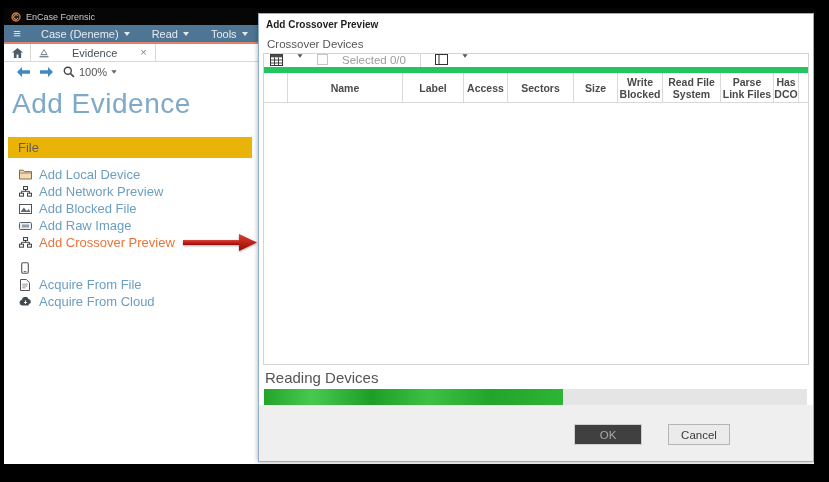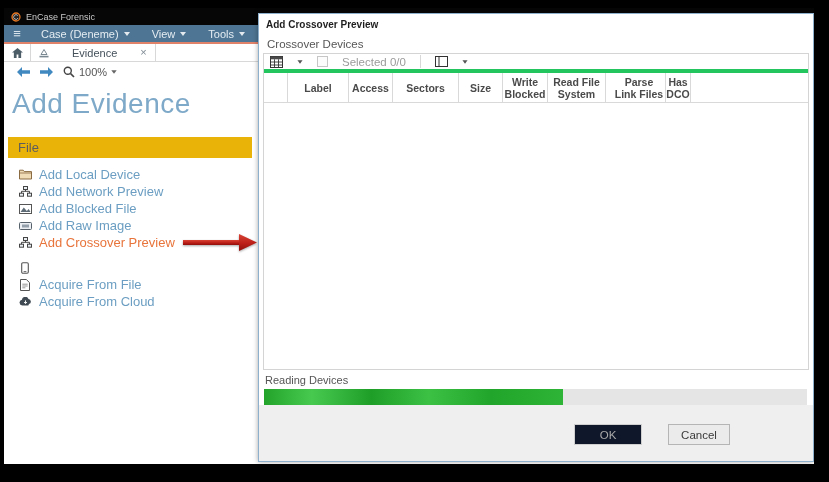--- a/index.html
+++ b/index.html
@@ -59,50 +59,50 @@
   .annotation-arrow { position: absolute; left: 183px; top: 233px; filter: drop-shadow(0 1.5px 1px rgba(0,0,0,.35)); }
   
   .dialog {
     position: absolute; left: 258px; top: 13px; width: 556px; height: 449px;
     background: #fff; border: 1px solid #8fb0cc; box-shadow: 0 0 5px rgba(0,0,0,.35);
     display: flex; flex-direction: column;
   }
   .dlg-title { height: 20px; padding: 5px 0 0 7px; font-size: 10px; font-weight: 700; color: #1e1e1e; flex: 0 0 auto; }
   .dlg-group-label { padding: 4px 0 3px 8px; font-size: 11.5px; color: #565656; flex: 0 0 auto; }
   .dlg-panel { margin: 0 4px; border: 1px solid #d4d4d4; flex: 1; display: flex; flex-direction: column; min-height: 0; }
-  .dlg-toolbar { height: 19px; display: flex; align-items: center; gap: 14px; padding-left: 6px; border-bottom: 4px solid #22c55e; flex: 0 0 auto; }
+  .dlg-toolbar { height: 19px; display: flex; align-items: flex-start; gap: 14px; padding-left: 6px; border-bottom: 6px solid #22c55e; flex: 0 0 auto; }
   .dlg-toolbar .caret-down { border-top-color: #555; transform: scale(.85); }
   .tb-checkbox { width: 11px; height: 11px; border: 1px solid #c6c6c6; background: #fcfcfc; }
   .tb-selected { font-size: 11.5px; color: #9b9b9b; }
   .tb-sep { width: 1px; height: 13px; background: #d8d8d8; }
   .dlg-header { display: flex; height: 30px; border-bottom: 1px solid #d9d9d9; flex: 0 0 auto; }
   .hcell {
     border-right: 1px solid #d9d9d9; display: flex; align-items: center; justify-content: center;
     text-align: center; font-size: 10.5px; font-weight: 700; color: #4a4a4a; line-height: 12px; padding: 0 1px;
   }
   .hcell.c0 { width: 24px; } .hcell.c1 { width: 115px; } .hcell.c2 { width: 61px; }
   .hcell.c3 { width: 44px; } .hcell.c4 { width: 66px; } .hcell.c5 { width: 44px; }
-  .hcell.c6 { width: 45px; } .hcell.c7 { width: 58px; } .hcell.c8 { width: 53px; margin-left: 7px; }
+  .hcell.c6 { width: 45px; } .hcell.c7 { width: 58px; } .hcell.c8 { width: 53px; }
   .hcell.c9 { width: 25px; }
   .hfiller { flex: 1; border-right: none; }
   .dlg-body { flex: 1; background: #fff; }
-  .dlg-reading-label { padding: 4px 0 3px 6px; font-size: 11px; color: #555; flex: 0 0 auto; }
+  .dlg-reading-label { padding: 4px 0 3px 6px; font-size: 15px; color: #555; flex: 0 0 auto; }
   .dlg-progress {
     height: 16px; margin: 0 6px 0 5px; background: #e5e5e5; flex: 0 0 auto; overflow: hidden;
   }
   .dlg-progress .fill {
     height: 100%;
     background: linear-gradient(90deg,#23a32a 0%,#47c950 16%,#1f9e27 36%,#3cc145 55%,#21a52a 76%,#2eb437 100%);
   }
   .dlg-footer { flex: 0 0 56px; background: #efefef; position: relative; }
   .btn {
     position: absolute; top: 19px; height: 21px; font-size: 11.5px;
     font-family: "Liberation Sans", sans-serif; text-align: center;
   }
-  .btn-ok { left: 315px; width: 68px; background: #0f172a; border: 1px solid #cfcfcf; color: #a9a9a9; }
+  .btn-ok { left: 315px; width: 68px; background: #404040; border: 1px solid #cfcfcf; color: #a9a9a9; }
   .btn-cancel { left: 409px; width: 62px; background: #ebebeb; border: 1px solid #b5b5b5; color: #3a3a3a; }
   svg { display: block; }
 </style>
 </head>
 <body>
 
 <div class="main-window">
 
   <div class="titlebar">
     <span>
@@ -114,21 +114,21 @@
     <span>EnCase Forensic</span>
   </div>
 
   <div class="menubar">
     <span class="hamburger">≡</span>
     <span class="menu-item">
       <span>Case (Deneme)</span>
       <i class="caret-down"></i>
     </span>
     <span class="menu-item">
-      <span>View</span>
+      <span>Read</span>
       <i class="caret-down"></i>
     </span>
     <span class="menu-item">
       <span>Tools</span>
       <i class="caret-down"></i>
     </span>
     <span class="menu-item">
       <span>EnScript</span>
       <i class="caret-down"></i>
     </span>
@@ -301,20 +301,21 @@
         <svg width="13" height="11" viewBox="0 0 13 11">
           <rect x="0.5" y="0.5" width="12" height="10" fill="#fff" stroke="#333"></rect>
           <line x1="4" y1="0.5" x2="4" y2="10.5" stroke="#333"></line>
         </svg>
       </span>
       <i class="caret-down"></i>
     </div>
 
     <div class="dlg-header">
       <div class="hcell c0"></div>
+      <div class="hcell c1">Name</div>
       <div class="hcell c2">Label</div>
       <div class="hcell c3">Access</div>
       <div class="hcell c4">Sectors</div>
       <div class="hcell c5">Size</div>
       <div class="hcell c6">Write Blocked</div>
       <div class="hcell c7">Read File System</div>
       <div class="hcell c8">Parse Link Files</div>
       <div class="hcell c9">Has DCO</div>
       <div class="hcell hfiller"></div>
     </div>

